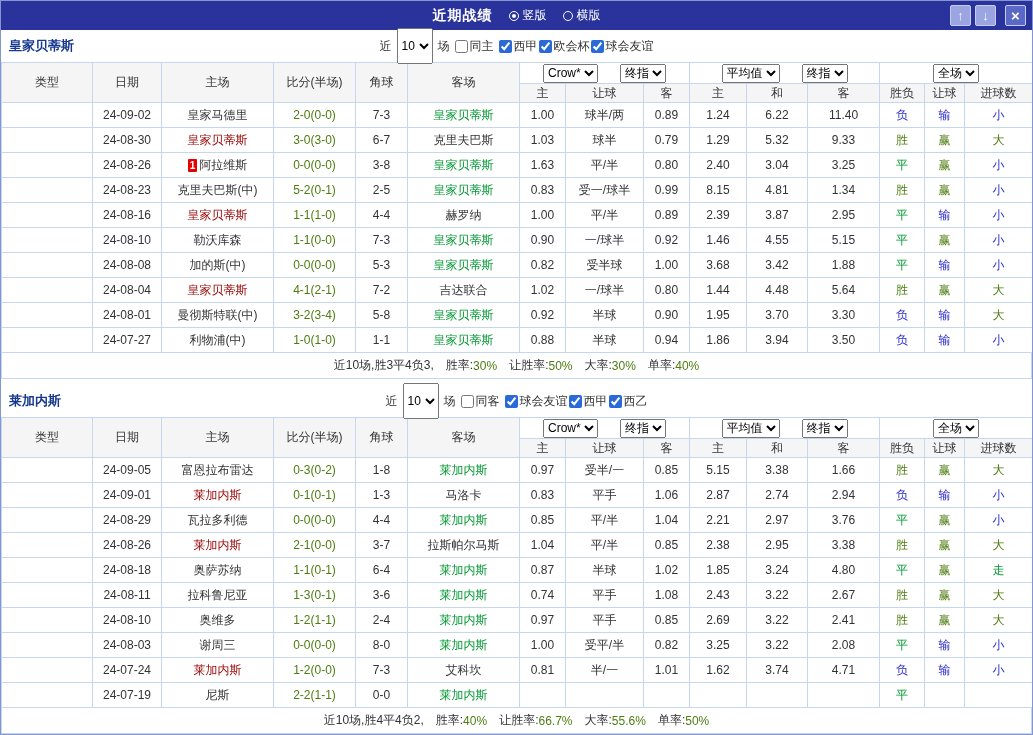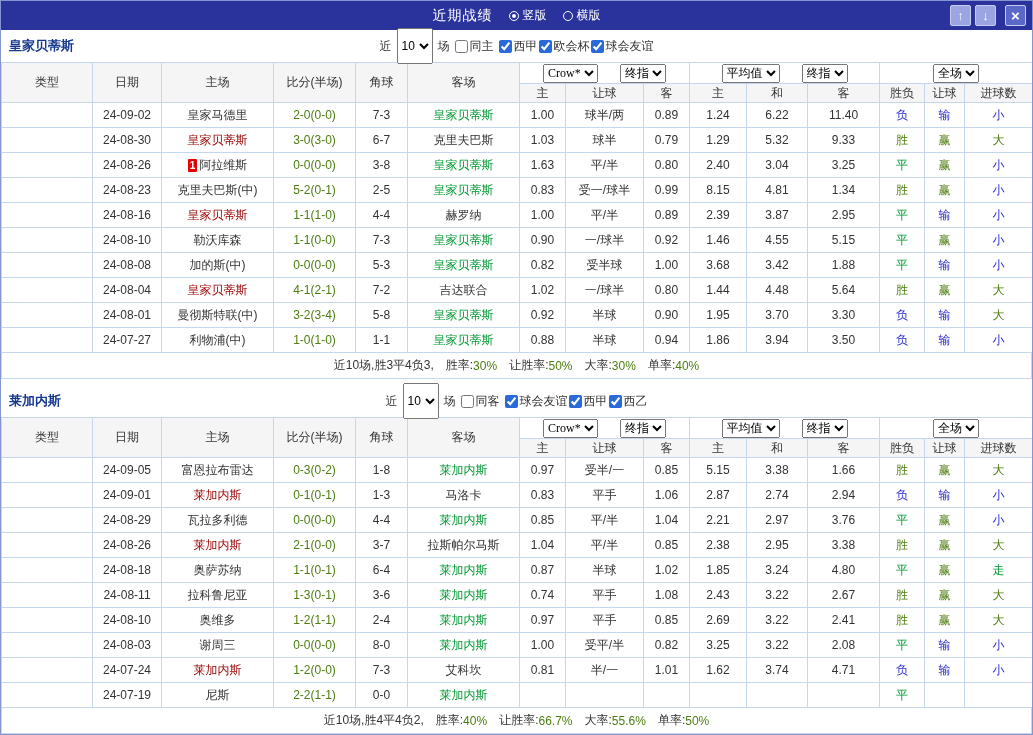--- a/index.html
+++ b/index.html
@@ -22,21 +22,21 @@
   .titlebar {
     flex: 0 0 29px;
     background: #29339b;
     color: #fff;
     display: flex;
     align-items: center;
     justify-content: center;
     position: relative;
   }
   .titlebar-center { display: flex; align-items: center; gap: 16px; }
-  .win-title { font-weight: normal; font-size: 14px; letter-spacing: 1px; }
+  .win-title { font-weight: bold; font-size: 14px; letter-spacing: 1px; }
   .radio-item { display: inline-flex; align-items: center; gap: 4px; cursor: pointer; }
   .radio {
     width: 10px; height: 10px; border: 1px solid #fff; border-radius: 50%;
     display: inline-block; position: relative;
   }
   .radio.checked::after {
     content: ""; position: absolute; left: 2px; top: 2px;
     width: 4px; height: 4px; border-radius: 50%; background: #fff;
   }
   .titlebar-buttons { position: absolute; right: 6px; top: 4px; display: flex; gap: 4px; align-items: center; }
@@ -72,21 +72,21 @@
     border: 1px solid #c5d6ef;
     text-align: center;
     padding: 0 1px;
     white-space: nowrap;
     overflow: hidden;
     font-size: 12px;
     font-weight: normal;
   }
   .stats-table thead th { background: #f5f5f5; height: 19px; color: #333; }
   .stats-table thead th.dd-cell { background: #fff; height: 21px; }
-  .dd-cell select { font-size: 12px; height: 19px; margin: 0 11px; font-family: Liberation Serif, serif; }
+  .dd-cell select { font-size: 12px; height: 19px; margin: 0 11px; font-family: Liberation Sans, sans-serif; }
   .stats-table tbody td { height: 25px; background: #fff; }
   td.lg { color: #fff; font-weight: bold; }
   .lg-green { background: #009933; }
   .lg-purple { background: #c263c2; }
   .lg-teal { background: #2aa7a7; }
   .c-red { color: #4d7c0f; }
   .c-blue { color: #2a2ad0; }
   .c-green { color: #009933; }
   .c-maroon { color: #990000; }
   .c-black { color: #333; }

